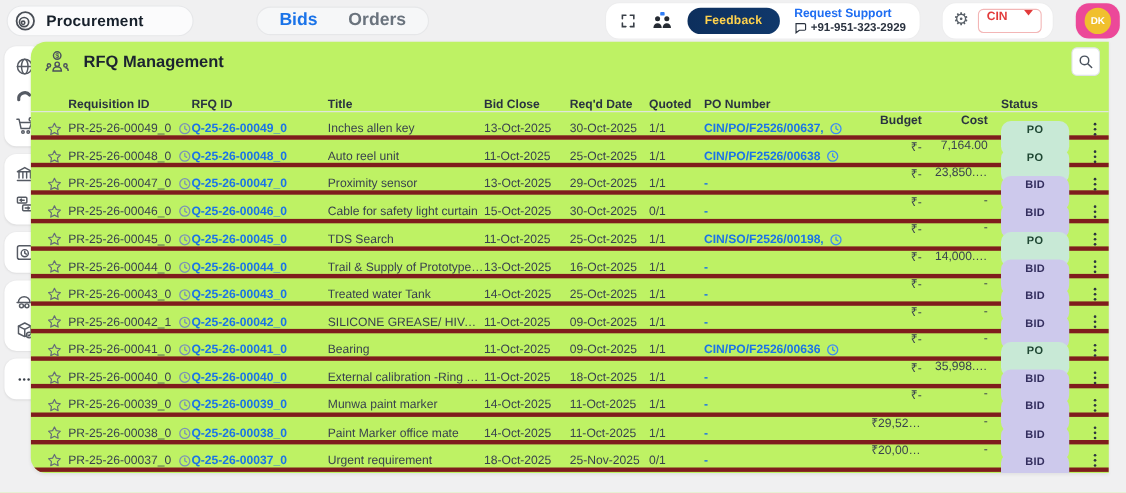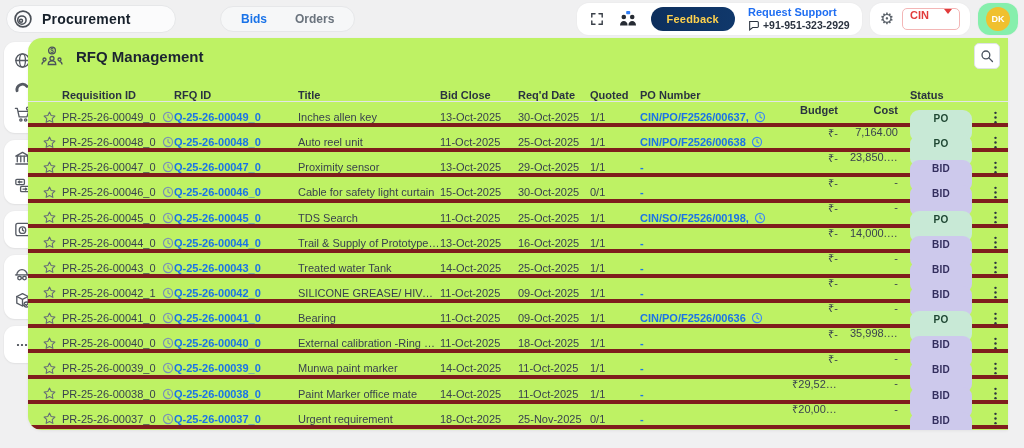--- a/index.html
+++ b/index.html
@@ -1,38 +1,38 @@
 <!DOCTYPE html>
 <html><head>
 <meta charset="utf-8">
 <style>
   * { margin:0; padding:0; box-sizing:border-box; }
   html,body { width:1024px; height:448px; overflow:hidden; }
   body { background:#f0f0f1; font-family:"Liberation Sans", sans-serif; color:#39424e; position:relative; }
 
   
-  .topbar { position:absolute; top:0; left:0; width:1024px; height:38px; display:flex; align-items:center; padding:12px 6px; gap:8px; }
+  .topbar { position:absolute; top:0; left:0; width:1024px; height:38px; display:flex; align-items:center; padding:12px 6px; gap:21px; }
   .brand-card { background:#fbfbfc; border:1px solid #e6e7e9; border-radius:16px; height:28px; width:170px; display:flex; align-items:center; gap:8px; padding:0 10px 0 5px; }
   .brand-title { font-size:14px; font-weight:bold; color:#17202b; letter-spacing:.2px; }
   .tabs-card { background:#f6f7f8; border:1px solid #e6e7e9; border-radius:15px; height:26px; display:flex; align-items:center; padding:0 6px; margin-left:36px; }
-  .tab { font-size:12px; padding:4px 14px; border-radius:12px; cursor:pointer; color:#6a737d; font-weight:bold; }
+  .tab { font-size:16px; padding:4px 14px; border-radius:12px; cursor:pointer; color:#6a737d; font-weight:bold; }
   .tab.active { color:#1a73e8; }
   .tb-spacer { flex:1; }
   .actions-card { background:#fff; border-radius:12px; height:32px; display:flex; align-items:center; gap:13px; padding:0 12px; box-shadow:0 0 0 1px #ededee; }
   .icon-btn { display:flex; align-items:center; justify-content:center; cursor:pointer; }
   .feedback-btn { border:none; border-radius:13px; height:24px; padding:0 16px; font-size:11px; font-weight:bold; cursor:pointer; letter-spacing:.2px; }
   .support { display:flex; flex-direction:column; justify-content:center; line-height:1.2; }
   .support-title { font-size:11px; font-weight:bold; color:#1f6ef2; cursor:pointer; }
   .support-phone { font-size:10.5px; font-weight:bold; color:#2b3340; display:flex; align-items:center; gap:3px; }
   .settings-card { background:#fff; border-radius:12px; height:32px; display:flex; align-items:center; gap:8px; padding:0 10px; box-shadow:0 0 0 1px #ededee; }
   .gear { font-size:16px; color:#5a6169; cursor:pointer; line-height:1; }
   .org-select { border:1px solid #f3b6b6; border-radius:5px; height:22px; min-width:58px; display:flex; align-items:flex-start; justify-content:space-between; padding:0 7px; cursor:pointer; background:#fff; }
   .org-value { font-size:11px; font-weight:bold; }
   .caret-down { width:0; height:0; border-left:4px solid transparent; border-right:4px solid transparent; border-top:5px solid #e23b3b; }
-  .avatar-card { background:#86efac; border-radius:12px; height:32px; width:40px; display:flex; align-items:center; justify-content:center; box-shadow:0 0 0 1px #ededee; }
+  .avatar-card { background:#ec4899; border-radius:12px; height:32px; width:40px; display:flex; align-items:center; justify-content:center; box-shadow:0 0 0 1px #ededee; }
   .avatar { width:24px; height:24px; border-radius:50%; color:#fff; font-size:9px; font-weight:bold; display:flex; align-items:center; justify-content:center; cursor:pointer; }
 
   
   .sidebar { position:absolute; top:42px; left:4px; width:36px; display:flex; flex-direction:column; gap:7px; }
   .side-group { background:#fff; border-radius:11px; box-shadow:0 1px 2px rgba(0,0,0,.05), 0 0 0 1px #ededee; display:flex; flex-direction:column; align-items:center; padding:5px 0; }
   .side-item { width:28px; height:27px; display:flex; align-items:center; justify-content:center; cursor:pointer; color:#555a63; }
 
   
   .main-card { position:absolute; top:38px; left:28px; width:980px; height:392px; background:#bef264; border-radius:14px 0 0 14px; box-shadow:0 1px 3px rgba(0,0,0,.06); overflow:hidden; }
   .page-header { height:36px; display:flex; align-items:center; padding:0 8px 0 12px; gap:8px; }

